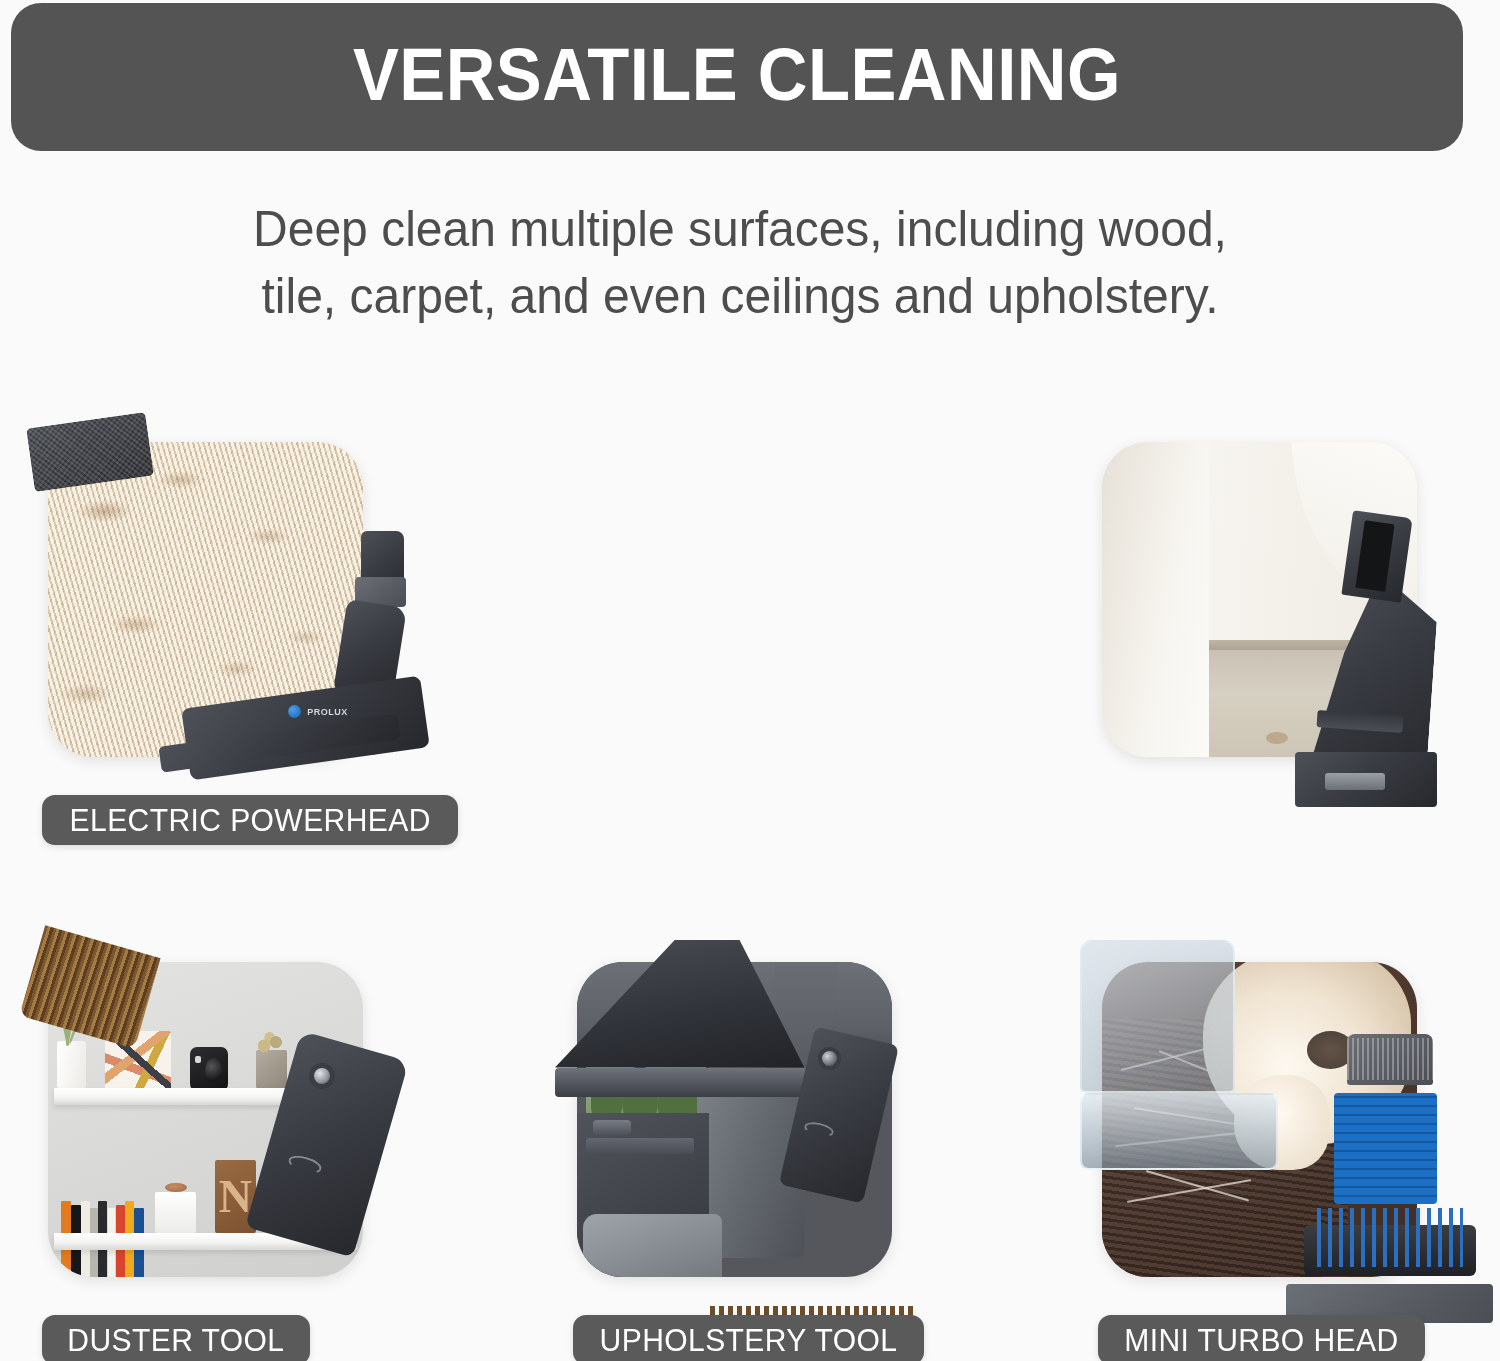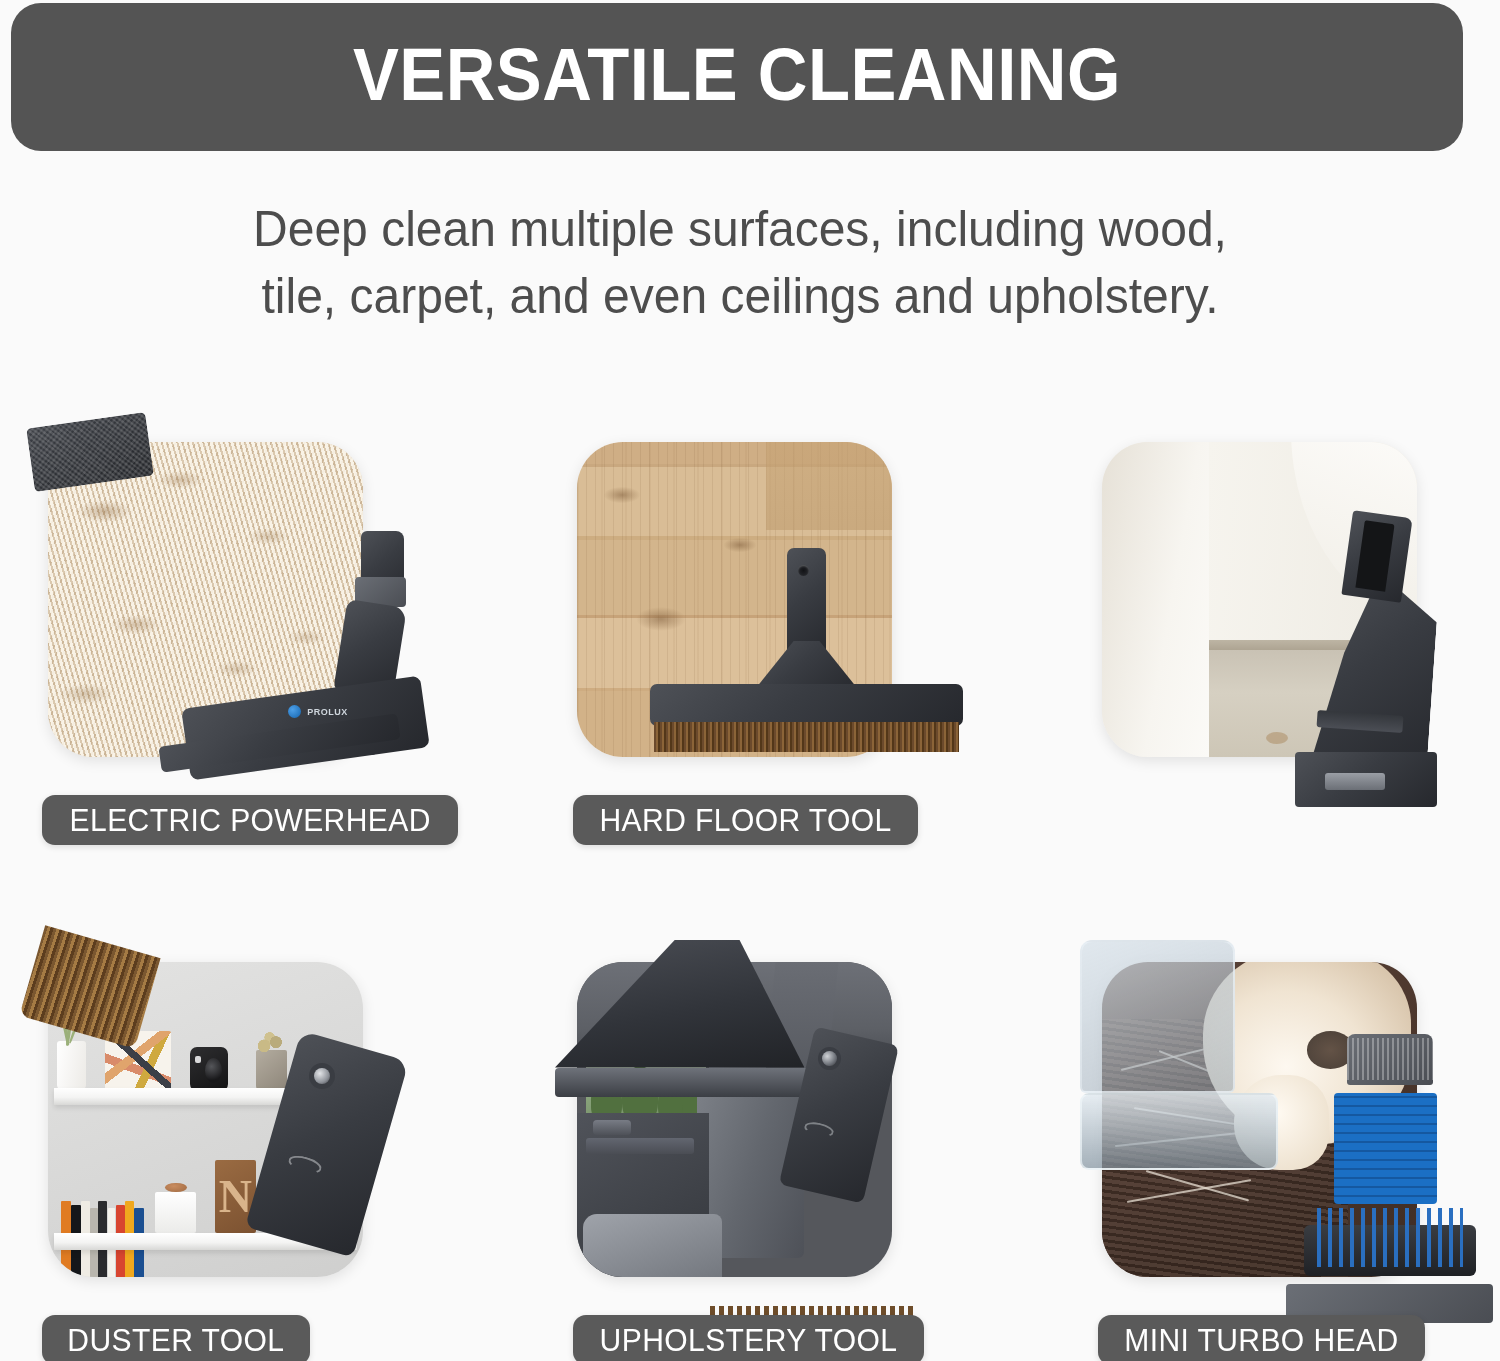--- a/index.html
+++ b/index.html
@@ -428,40 +428,20 @@
         <div class="ph-carbon"></div>
         <div class="ph-logo-dot"></div>
         <div class="ph-logo-txt">PROLUX</div>
         <div class="body ph-bar"></div>
       </div>
       <div class="label-pill">
         <span class="txt">ELECTRIC POWERHEAD</span>
       </div>
     </div>
 
-    <div class="cell c1">
-      <div class="photo">
-        <div class="scene-wood">
-          <div class="plank-split"></div>
-          <div class="knot" style="left:18%;top:52%;width:54px;height:26px;"></div>
-          <div class="knot" style="left:8%;top:14%;width:40px;height:18px;"></div>
-          <div class="knot" style="left:46%;top:30%;width:36px;height:16px;"></div>
-        </div>
-      </div>
-      <div class="tool" style="inset:0">
-        <div class="body hf-stem"></div>
-        <div class="hf-hole"></div>
-        <div class="body hf-yoke"></div>
-        <div class="body hf-head"></div>
-        <div class="bristles hf-bristle"></div>
-      </div>
-      <div class="label-pill">
-        <span class="txt">HARD FLOOR TOOL</span>
-      </div>
-    </div>
 
     <div class="cell c2">
       <div class="photo">
         <div class="scene-corner">
           <div class="wall-l"></div>
           <div class="wall-r"></div>
           <div class="wall-curve"></div>
           <div class="baseboard"></div>
           <div class="floor"></div>
           <div class="spot" style="left:52%;top:92%;width:22px;height:12px;"></div>

